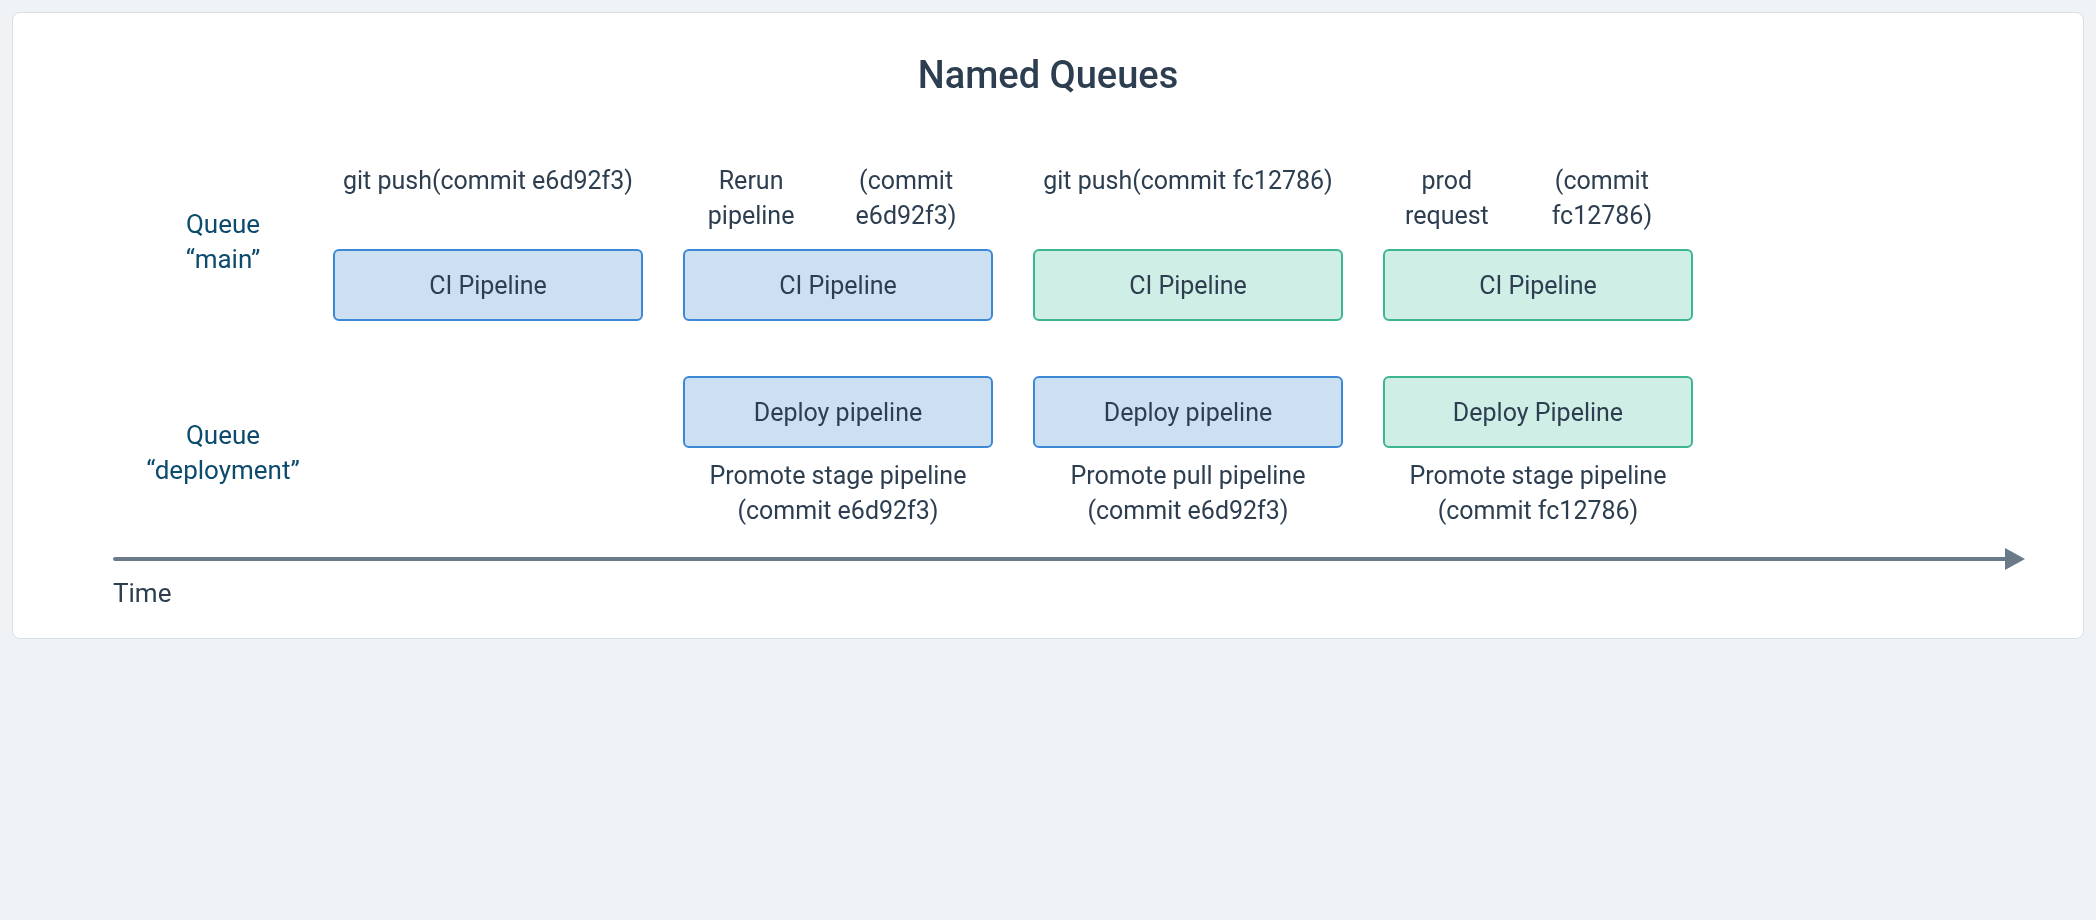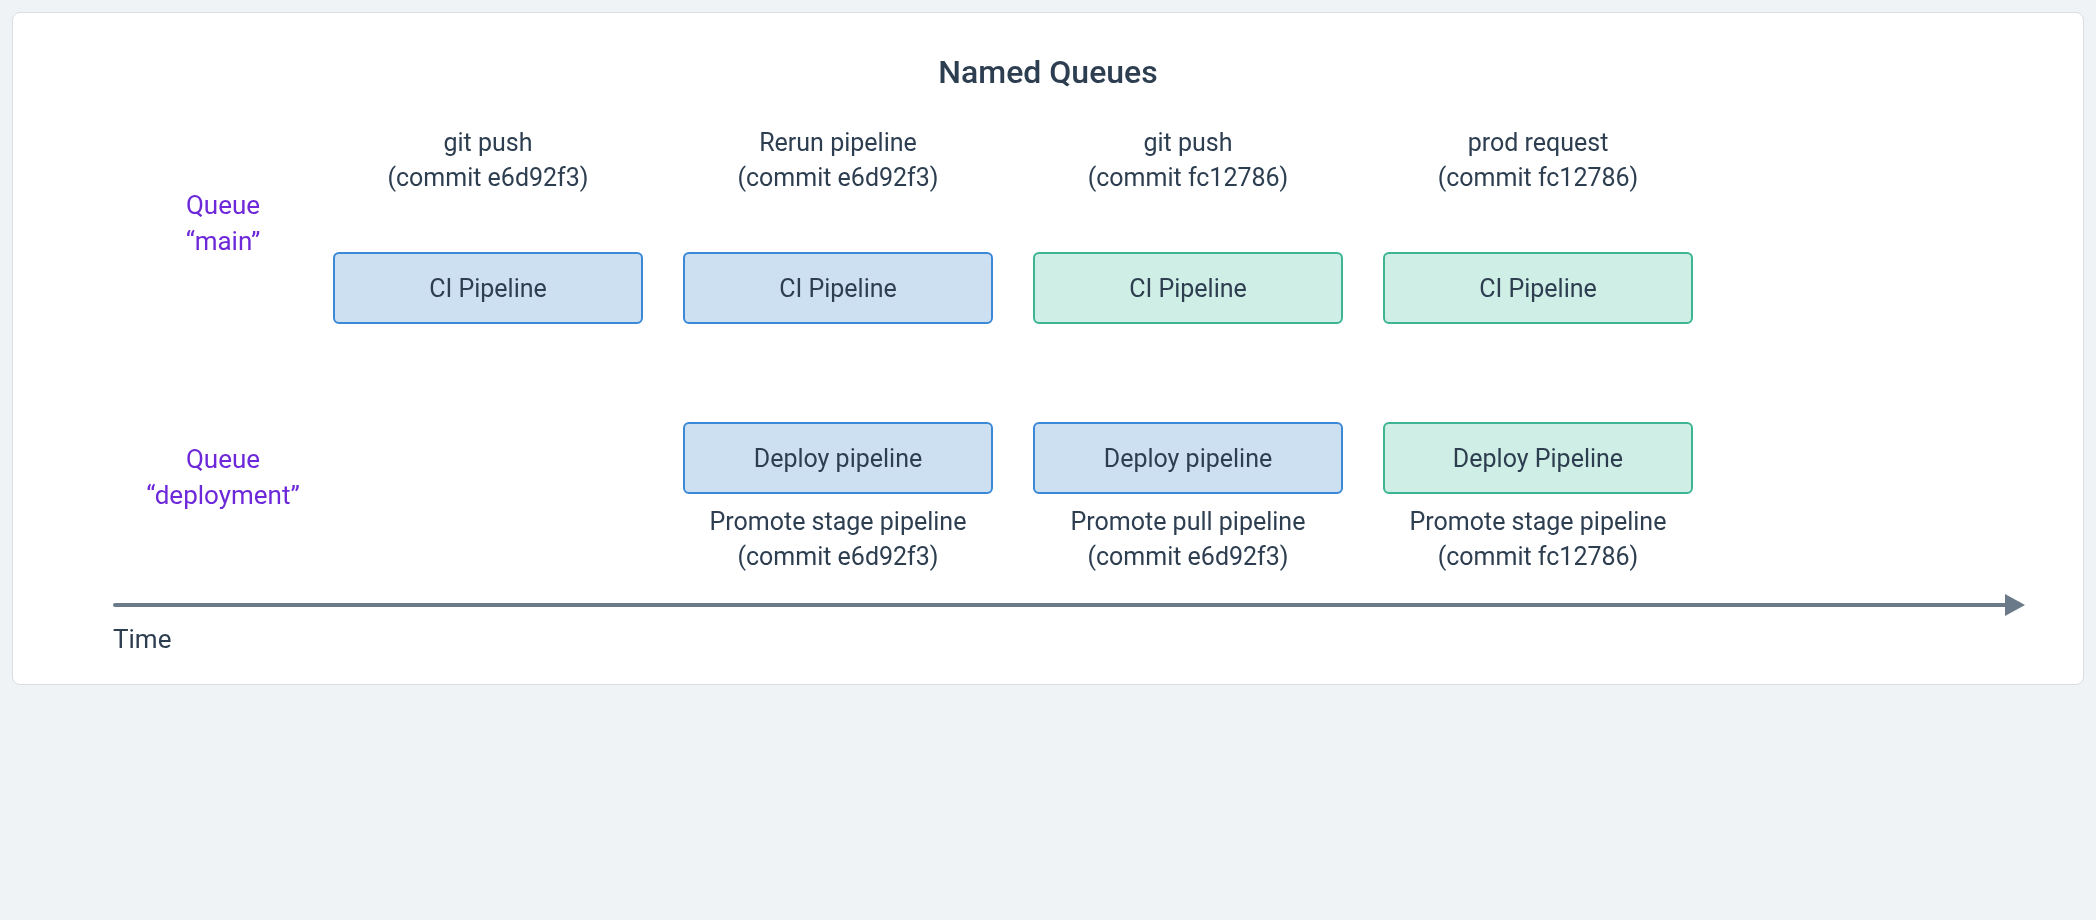--- a/index.html
+++ b/index.html
@@ -18,44 +18,44 @@
     .diagram-container {
       background: #ffffff;
       border: 1px solid #d8dee4;
       border-radius: 8px;
       padding: 40px 60px 30px 60px;
       width: 100%;
     }
 
     .title {
       text-align: center;
-      font-size: 32px;
+      font-size: 38px;
       font-weight: 500;
       color: #2d3e50;
-      margin-bottom: 32px;
+      margin-bottom: 66px;
     }
 
     .rows-wrapper {
       padding-left: 40px;
     }
 
     .queue-row {
       display: flex;
       align-items: center;
       gap: 0;
     }
 
     .queue-row.top { margin-bottom: 55px; }
     .queue-row.bottom { margin-bottom: 18px; }
 
     .row-label {
       width: 220px;
       text-align: center;
       font-size: 26px;
-      color: #6d28d9;
+      color: #0c4a6e;
       line-height: 1.35;
       flex: 0 0 220px;
     }
 
     .cells {
       display: flex;
       gap: 40px;
       flex: 1;
     }
 
@@ -66,36 +66,35 @@
       flex-direction: column;
       align-items: center;
     }
 
     .cell-caption {
       text-align: center;
       font-size: 25px;
       line-height: 1.4;
       color: #2d3e50;
     }
-    .cell-caption.above { margin-bottom: 14px; min-height: 72px; display:flex; flex-direction: column; justify-content: flex-end;}
+    .cell-caption.above { margin-bottom: 14px; min-height: 72px; display:flex; flex-direction: row; justify-content: flex-end;}
     .cell-caption.below { margin-top: 10px; min-height: 72px; }
 
     .cell-caption b { font-weight: 400; }
 
     .pipe-box {
       width: 100%;
       height: 72px;
       border: 2px solid;
       border-radius: 6px;
       display: flex;
       align-items: center;
       justify-content: center;
       font-size: 25px;
       color: #2d3e50;
-      margin-top: 43px;
     }
 
     .blue {
       background: #cde0f2;
       border-color: #3a88d6;
     }
 
     .green {
       background: #cfeee5;
       border-color: #3db593;

